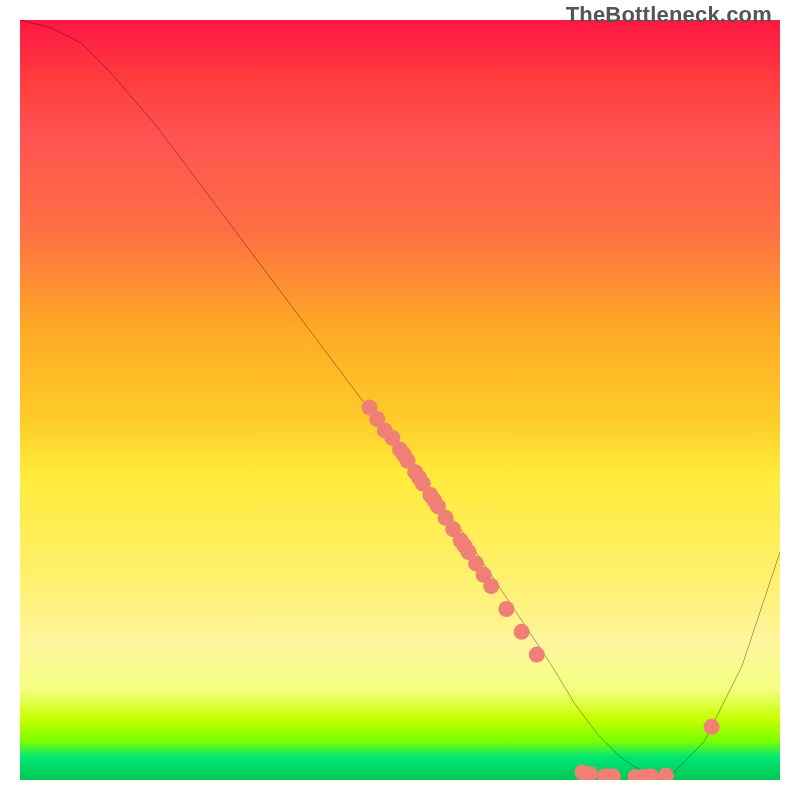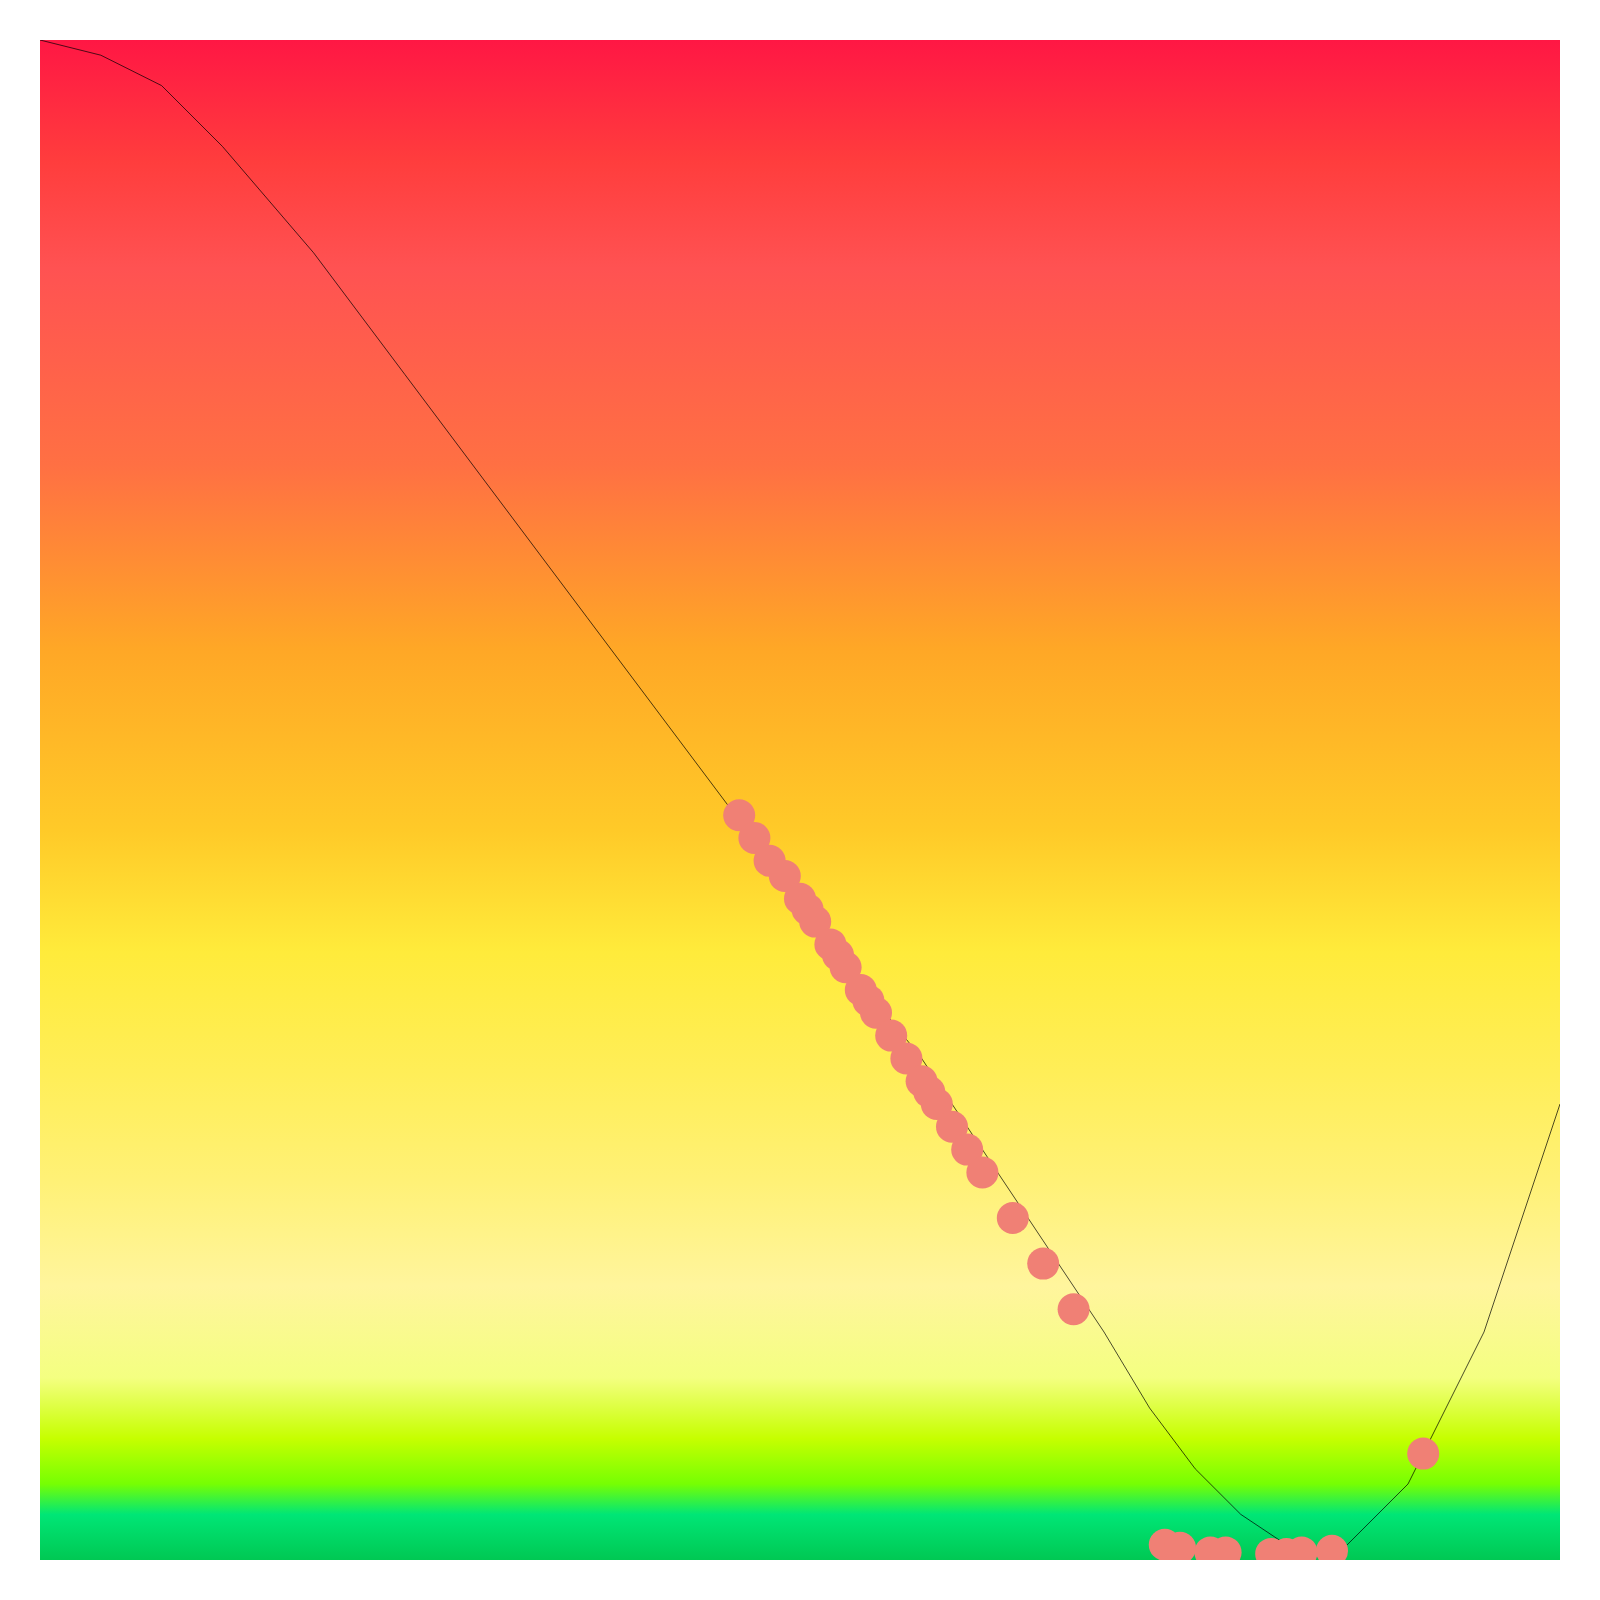--- a/index.html
+++ b/index.html
@@ -108,14 +108,15 @@
           <circle cx="78.000" cy="99.500" r="1.053" fill="#f08075"></circle>
           <circle cx="81.000" cy="99.600" r="1.053" fill="#f08075"></circle>
           <circle cx="82.000" cy="99.600" r="1.053" fill="#f08075"></circle>
           <circle cx="83.000" cy="99.500" r="1.053" fill="#f08075"></circle>
           <circle cx="85.000" cy="99.400" r="1.053" fill="#f08075"></circle>
           <circle cx="91.000" cy="93.000" r="1.053" fill="#f08075"></circle>
         </g>
     </svg>
   </div>
 
+  <div class="watermark">TheBottleneck.com</div>
 
 </div>
 
 </body></html>

